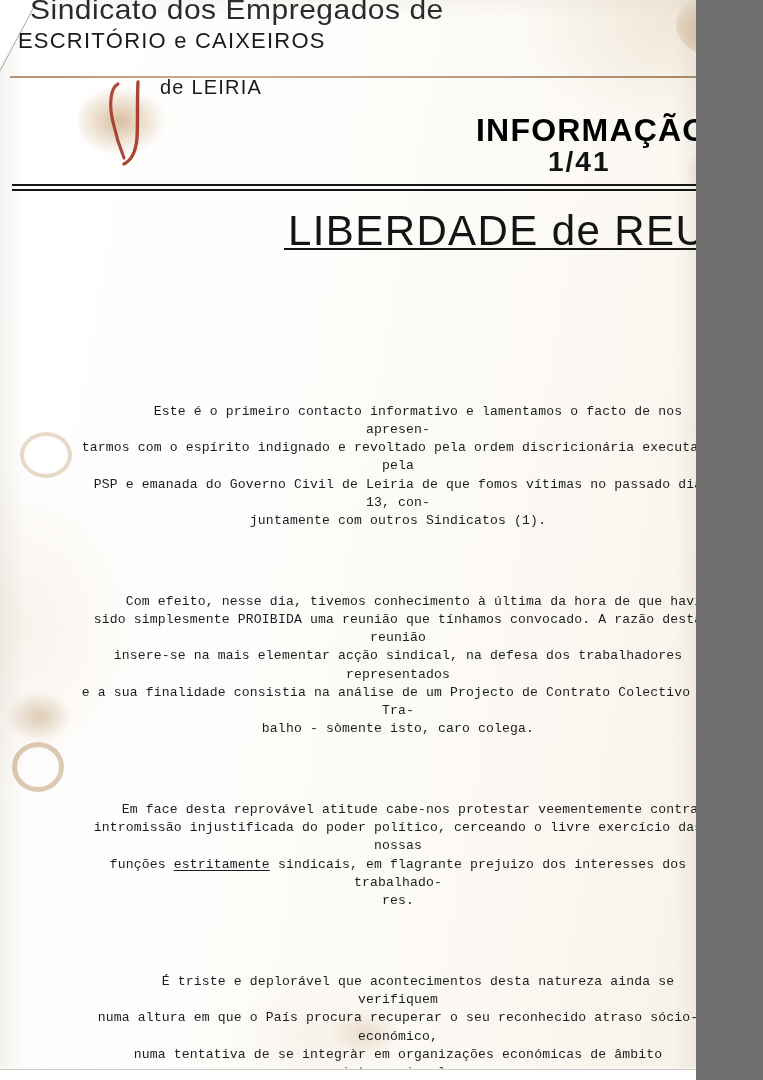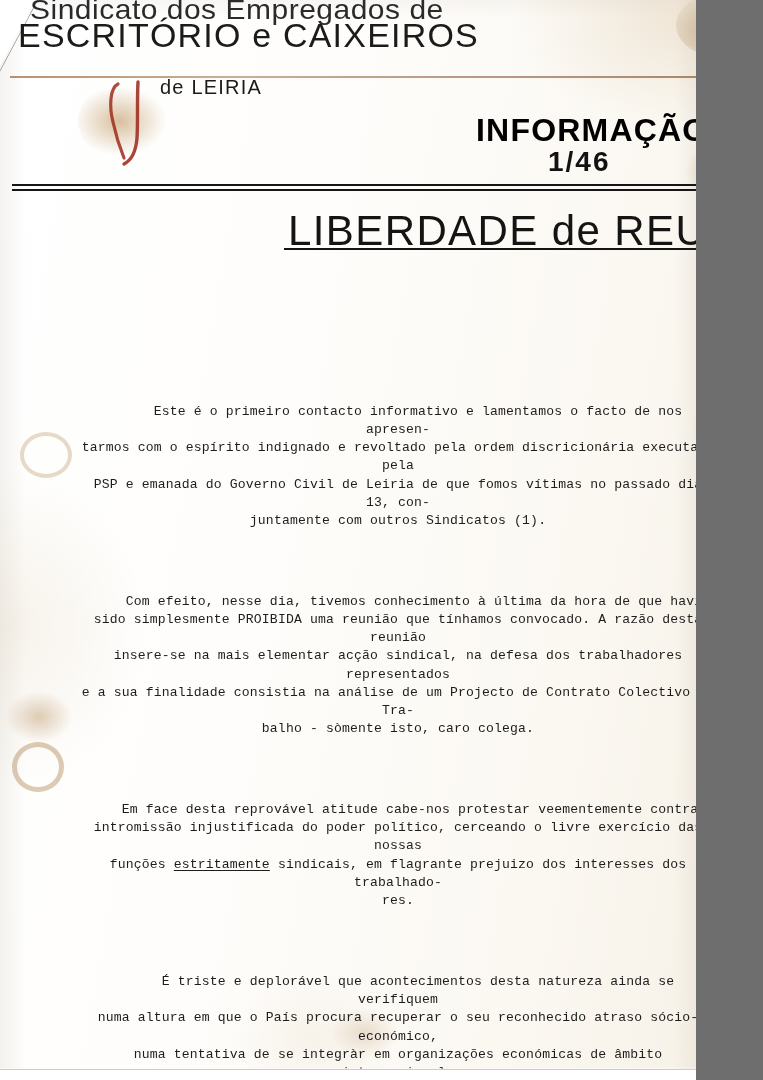--- a/index.html
+++ b/index.html
@@ -83,22 +83,22 @@
     left: 30px; top: -6px;
     font-size: 30px;
     font-weight: 400;
     letter-spacing: 0.5px;
     transform: scaleY(0.94);
     transform-origin: left top;
     opacity: 0.93;
   }
   .lh-2 {
     position: absolute;
-    left: 18px; top: 17px;
-    font-size: 34px;
+    left: 18px; top: 28px;
+    font-size: 22px;
     letter-spacing: 1.2px;
     transform: scaleY(0.98);
     transform-origin: left top;
   }
   .lh-3 {
     position: absolute;
     left: 160px; top: 76px;
     font-size: 20px;
     letter-spacing: 1.2px;
   }
@@ -229,21 +229,21 @@
     <div class="rule-brown"></div>
     <div class="lh-line lh-3">de LEIRIA</div>
   </div>
 
   <svg class="red-mark" viewBox="0 0 64 92">
     <path d="M14 6 C6 10, 5 28, 9 44 C12 58, 16 70, 20 80" stroke="#9e2b1c" stroke-width="3.2" fill="none" stroke-linecap="round" opacity="0.85"></path>
     <path d="M34 4 C33 22, 34 44, 33 60 C32 72, 28 82, 20 86" stroke="#9e2b1c" stroke-width="3.4" fill="none" stroke-linecap="round" opacity="0.88"></path>
   </svg>
 
   <div class="info-title">INFORMAÇÃO</div>
-  <div class="info-num">1/46</div>
+  <div class="info-num">1/41</div>
 
   <div class="rule-double">
     <div class="r1"></div>
     <div class="r2"></div>
   </div>
 
   <div class="main-title">LIBERDADE de REUNIÃO</div>
   <div class="main-title-rule"></div>
 
   <div class="body-text">

